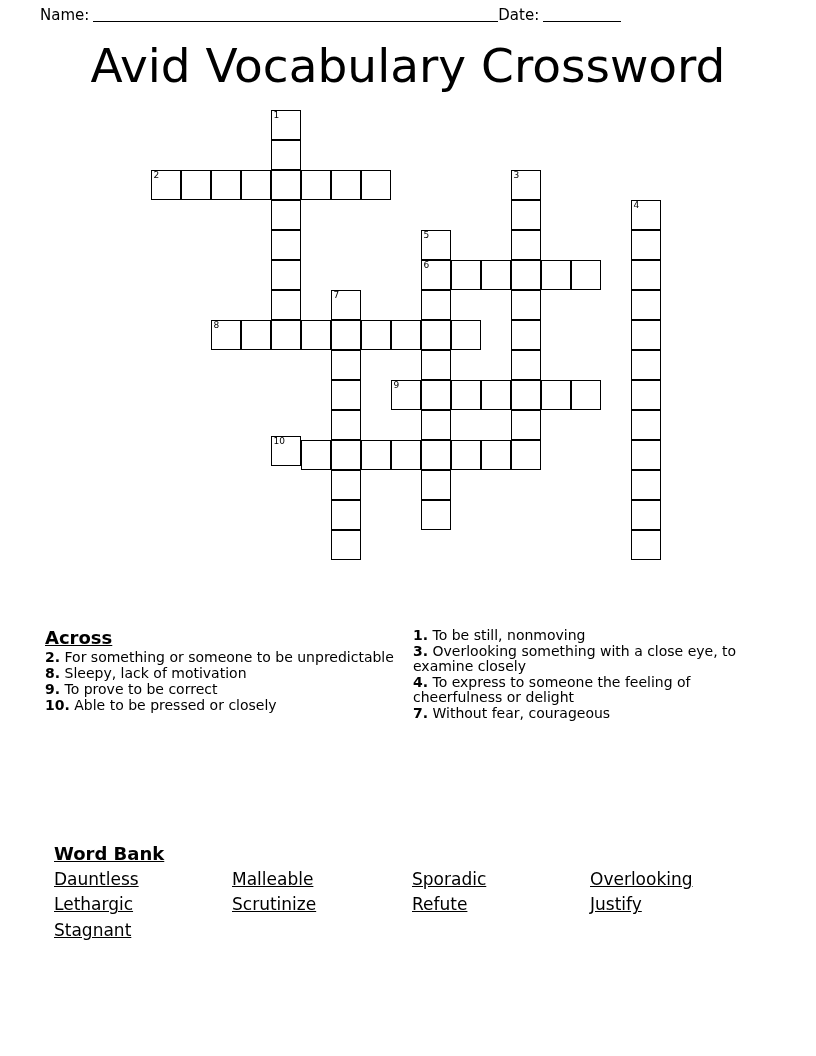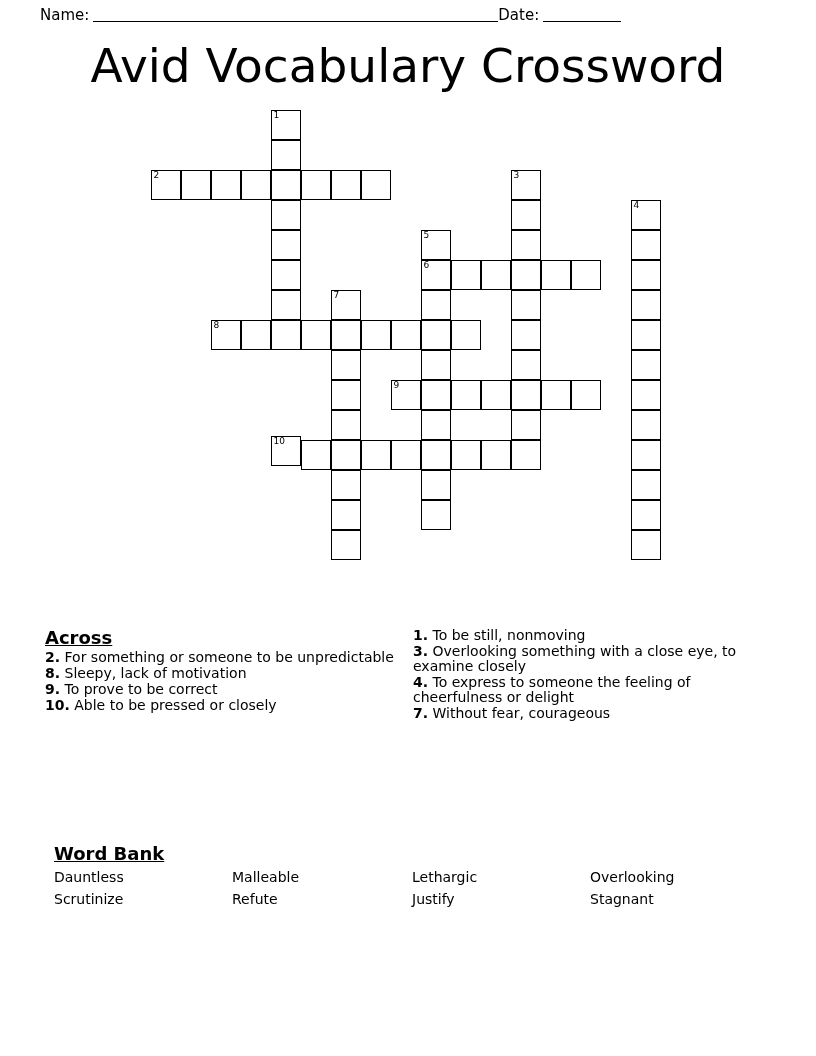--- a/index.html
+++ b/index.html
@@ -125,21 +125,21 @@
     text-decoration: underline;
     display: block;
     margin-bottom: 5px;
   }
   .wordbank-grid {
     display: grid;
     grid-template-columns: 178px 180px 178px 180px;
     row-gap: 5px;
     font-size: 17px;
   }
-  .wordbank-word { font-size: 14px; line-height: 1.2; }
+  .wordbank-word { font-size: 17px; line-height: 1.2; text-decoration: underline; }
 </style>
 </head>
 <body>
 
 <div class="header-row">
   <span class="field-label">Name:</span>
   <span class="blank-line name-blank"></span>
   <span class="field-label date-label">Date:</span>
   <span class="blank-line date-blank"></span>
 </div>
@@ -267,22 +267,23 @@
       </div>
   </div>
 
 </div>
 
 <div class="wordbank">
   <span class="wordbank-heading">Word Bank</span>
   <div class="wordbank-grid" id="wordbank-grid">
       <div class="wordbank-word">Dauntless</div>
       <div class="wordbank-word">Malleable</div>
+      <div class="wordbank-word">Sporadic</div>
+      <div class="wordbank-word">Overlooking</div>
       <div class="wordbank-word">Lethargic</div>
-      <div class="wordbank-word">Overlooking</div>
       <div class="wordbank-word">Scrutinize</div>
       <div class="wordbank-word">Refute</div>
       <div class="wordbank-word">Justify</div>
       <div class="wordbank-word">Stagnant</div>
       <div class="wordbank-word"></div>
       <div class="wordbank-word"></div>
     </div>
 </div>
 
 </body></html>

